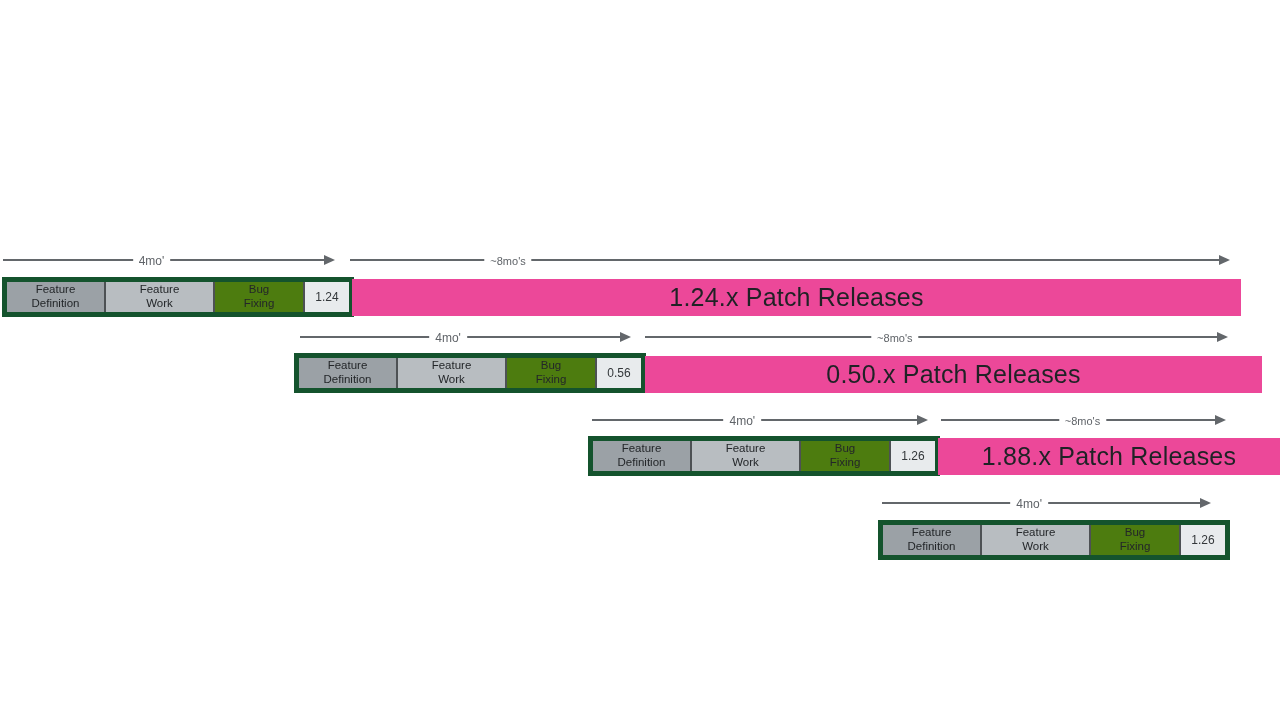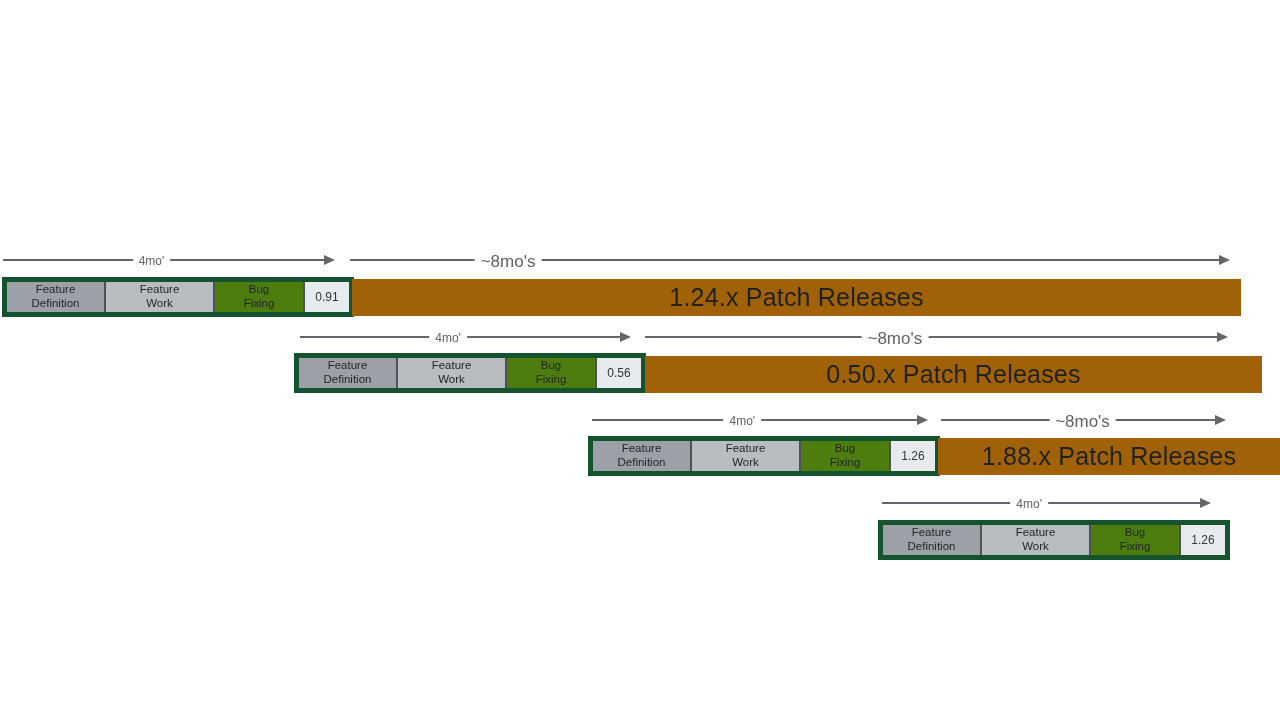--- a/index.html
+++ b/index.html
@@ -19,34 +19,34 @@
     font-size:11.5px;line-height:1.2;color:#232629;text-align:center;box-sizing:border-box;
   }
   .cell + .cell{border-left:2px solid #4d5154;}
   .cell.fd{width:97px;background:#9ba1a6;}
   .cell.fw{width:109px;background:#b8bdc1;}
   .cell.bf{width:90px;background:#4d7c0f;}
   .cell.ver{flex:1;background:#e8ebed;font-size:12px;color:#33373a;}
 
   
   .bar{
-    position:absolute;height:37px;background:#a16207;
+    position:absolute;height:37px;background:#ec4899;
     display:flex;align-items:center;justify-content:center;text-align:right;
   }
   .bar .t{font-size:25px;color:#1f2225;letter-spacing:.2px;white-space:nowrap;}
 
   
   .arrow{position:absolute;height:2px;background:#63676b;}
   .arrow .head{
     position:absolute;right:-2px;top:-4px;width:0;height:0;
     border-left:11px solid #63676b;border-top:5px solid transparent;border-bottom:5px solid transparent;
   }
   .arrow .lbl{
     position:absolute;top:-5px;transform:translateX(-50%);
-    background:#ffffff;padding:0 6px;font-size:17px;line-height:15px;
+    background:#ffffff;padding:0 6px;font-size:11px;line-height:15px;
     color:#5f6368;white-space:nowrap;
   }
   .arrow .lbl.lbl4{font-size:12px;}
   .arrow .lbl{left:45%;}
 
   
   .r1b{left:2px;top:277px;}   .r2b{left:294px;top:353px;}
   .r3b{left:588px;top:436px;} .r4b{left:878px;top:520px;}
 
   .r1bar{left:352px;top:279px;width:889px;}
@@ -86,21 +86,21 @@
       </div>
       <div class="cell fw">
         <span>Feature</span>
         <span>Work</span>
       </div>
       <div class="cell bf">
         <span>Bug</span>
         <span>Fixing</span>
       </div>
       <div class="cell ver">
-        <span>0.91</span>
+        <span>1.24</span>
       </div>
     </div>
     <div class="bar r1bar">
       <span class="t">1.24.x Patch Releases</span>
     </div>
   </div>
 
   <div>
     <div class="arrow r2a4">
       <span class="head"></span>

